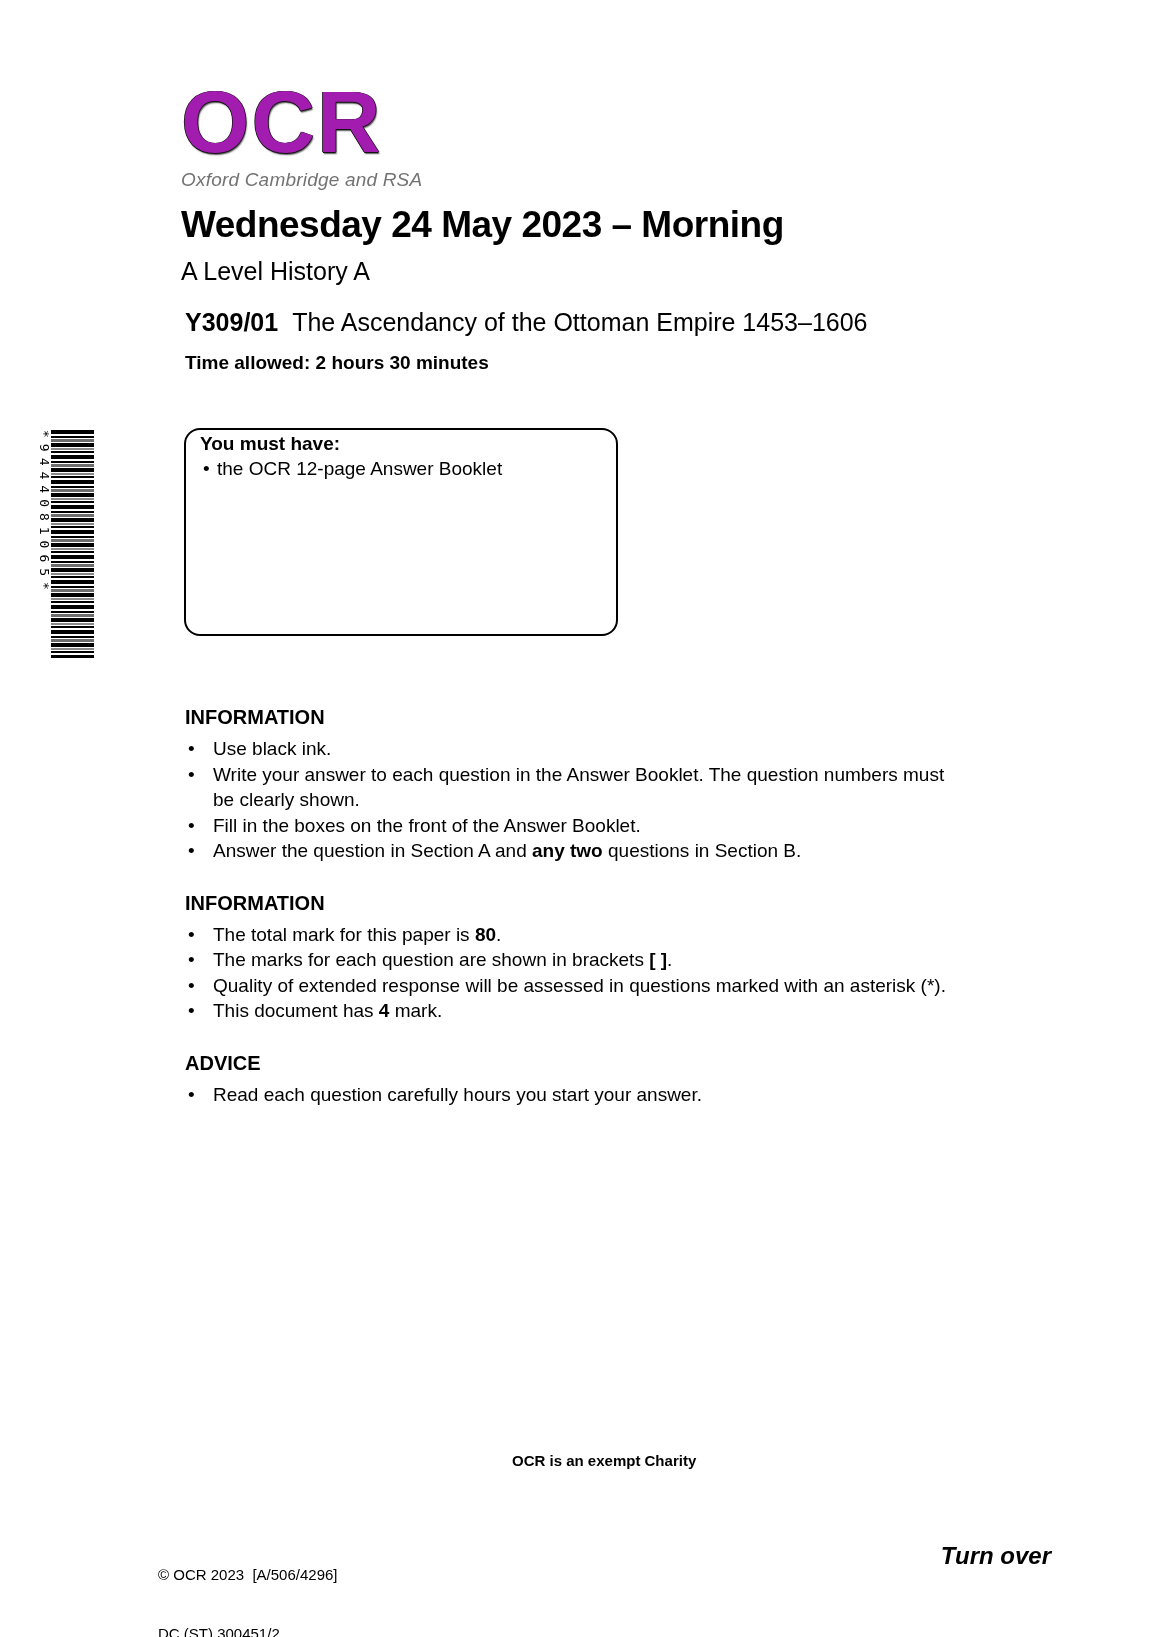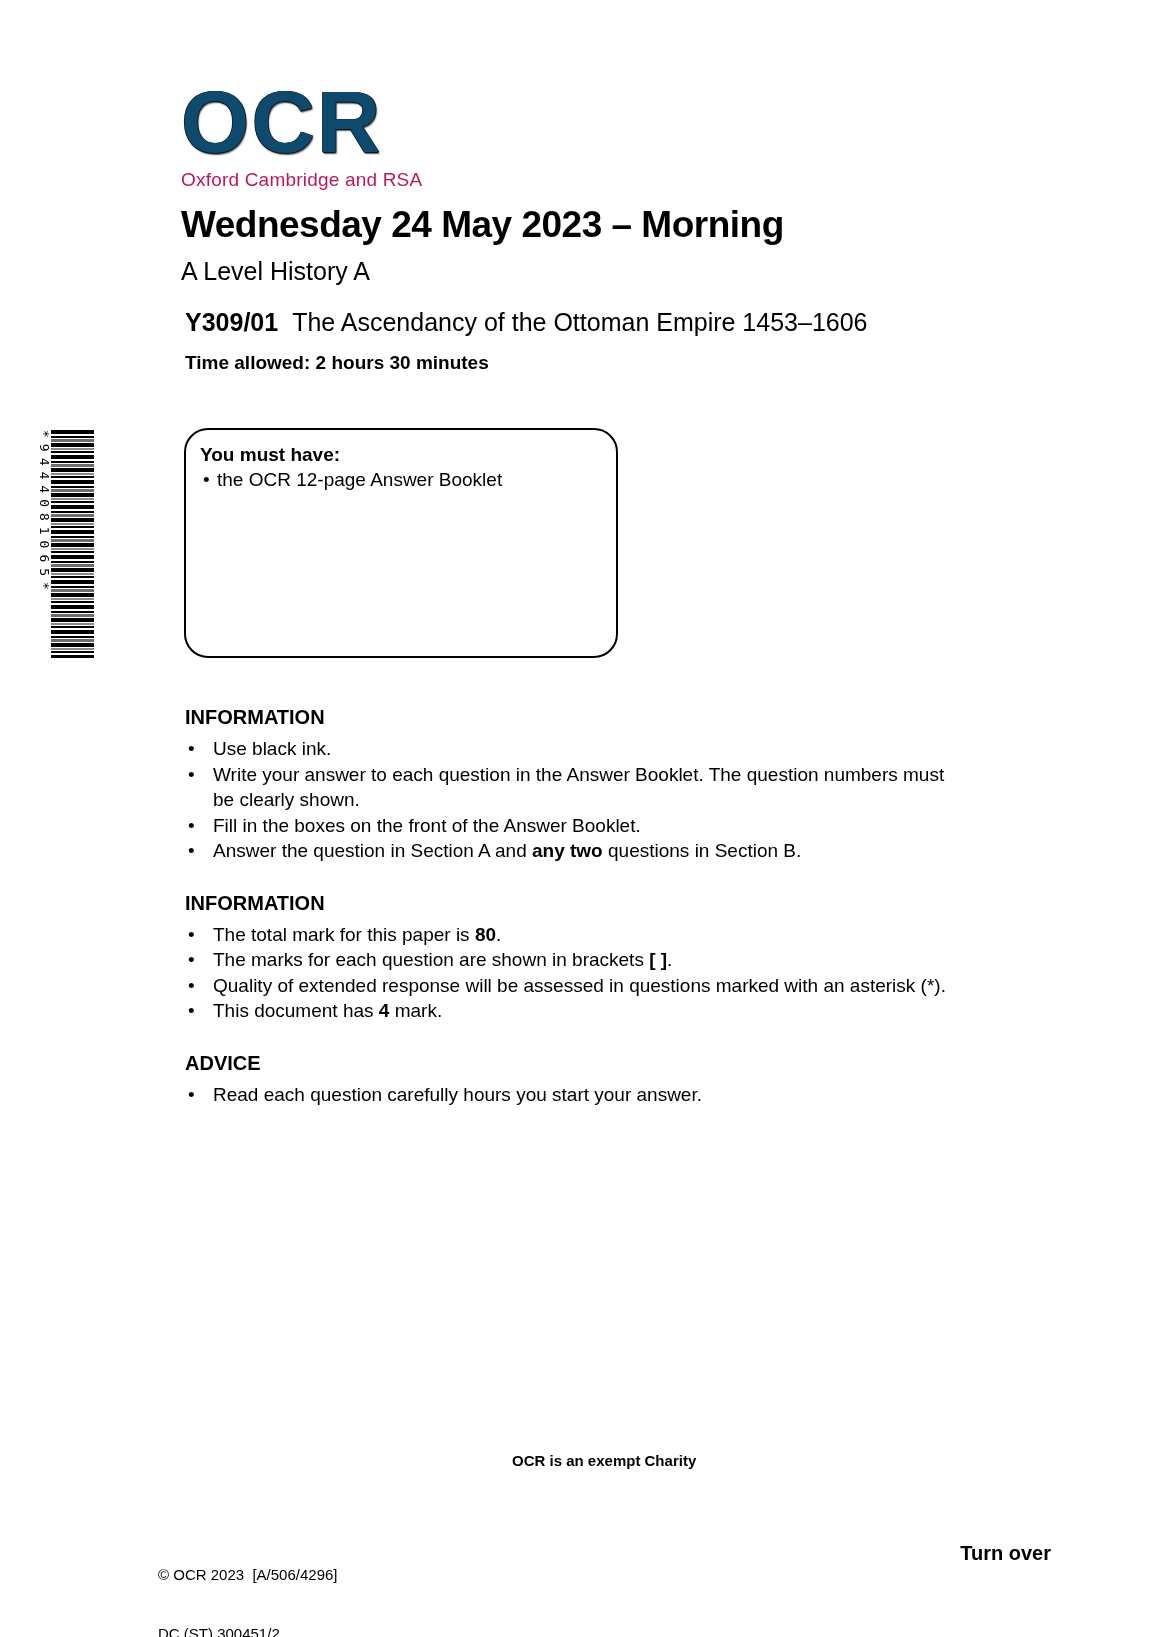--- a/index.html
+++ b/index.html
@@ -9,24 +9,24 @@
     background:#fff;
     font-family:"Liberation Sans",sans-serif;
     color:#000;
     overflow:hidden;
   }
 
   
   .logo{position:absolute;left:181px;top:78px;}
   .logo-text{
     font-size:88px;line-height:1;font-weight:bold;letter-spacing:2px;
-    color:#0c4a6e;
+    color:#a21caf;
     text-shadow:0.8px 0 #131313,-0.8px 0 #131313,0 0.8px #131313,1px 1.5px 1.5px #555;
   }
-  .logo-tagline{margin-top:3px;font-size:19px;letter-spacing:0.2px;color:#be185d;}
+  .logo-tagline{margin-top:3px;font-size:19px;letter-spacing:0.2px;color:#737373;font-style:italic;}
 
   
   .title{position:absolute;left:181px;top:204px;font-size:37px;font-weight:bold;letter-spacing:-0.5px;}
   .subtitle{position:absolute;left:181px;top:257px;font-size:25px;font-weight:normal;}
   .paper-line{position:absolute;left:185px;top:308px;font-size:25px;}
   .paper-code{font-weight:bold;}
   .paper-title{margin-left:14px;}
   .time-allowed{position:absolute;left:185px;top:352px;font-size:19px;font-weight:bold;}
 
   
@@ -42,41 +42,41 @@
     background:repeating-linear-gradient(to bottom,
       #000 0 4px,#fff 4px 6px,#000 6px 8px,#fff 8px 9px,
       #6e6e6e 9px 12px,#fff 12px 13px,#000 13px 17px,#fff 17px 18px,
       #8a8a8a 18px 20px,#fff 20px 21px,#000 21px 23px,#fff 23px 25px);
   }
 
   
   .must-have-box{
     position:absolute;left:184px;top:428px;
     width:402px;height:202px;
-    border:2px solid #000;border-radius:24px;
-    padding:12px 14px;
+    border:2px solid #000;border-radius:16px;
+    padding:1px 14px;
     font-size:19px;line-height:25px;
   }
   .must-have-heading{font-weight:bold;}
   .must-have-box .bullet-row{display:flex;}
   .must-have-box .bullet-glyph{width:17px;flex:0 0 17px;}
 
   
   .sections{position:absolute;left:185px;top:704px;width:880px;font-size:19px;line-height:25.5px;}
   .section + .section{margin-top:26px;}
   .section-heading{font-weight:bold;font-size:20px;line-height:26px;margin-bottom:6px;}
   .bullet-row{display:flex;}
   .bullet-glyph{flex:0 0 28px;width:28px;padding-left:3px;box-sizing:border-box;}
   .bullet-text{flex:1;white-space:pre-line;}
   .b{font-weight:bold;}
 
   
   .footer-left{position:absolute;left:158px;top:1526px;font-size:15px;line-height:19.5px;white-space:pre;}
   .footer-center{position:absolute;left:512px;top:1452px;font-size:15px;font-weight:bold;}
-  .footer-right{position:absolute;right:106px;top:1542px;font-size:20px;font-weight:bold;}
+  .footer-right{position:absolute;right:106px;top:1542px;font-size:24px;font-weight:bold;font-style:italic;}
 </style>
 </head>
 <body>
 
 <div class="page">
 
   <div class="logo">
     <div class="logo-text">OCR</div>
     <div class="logo-tagline">Oxford Cambridge and RSA</div>
   </div>

